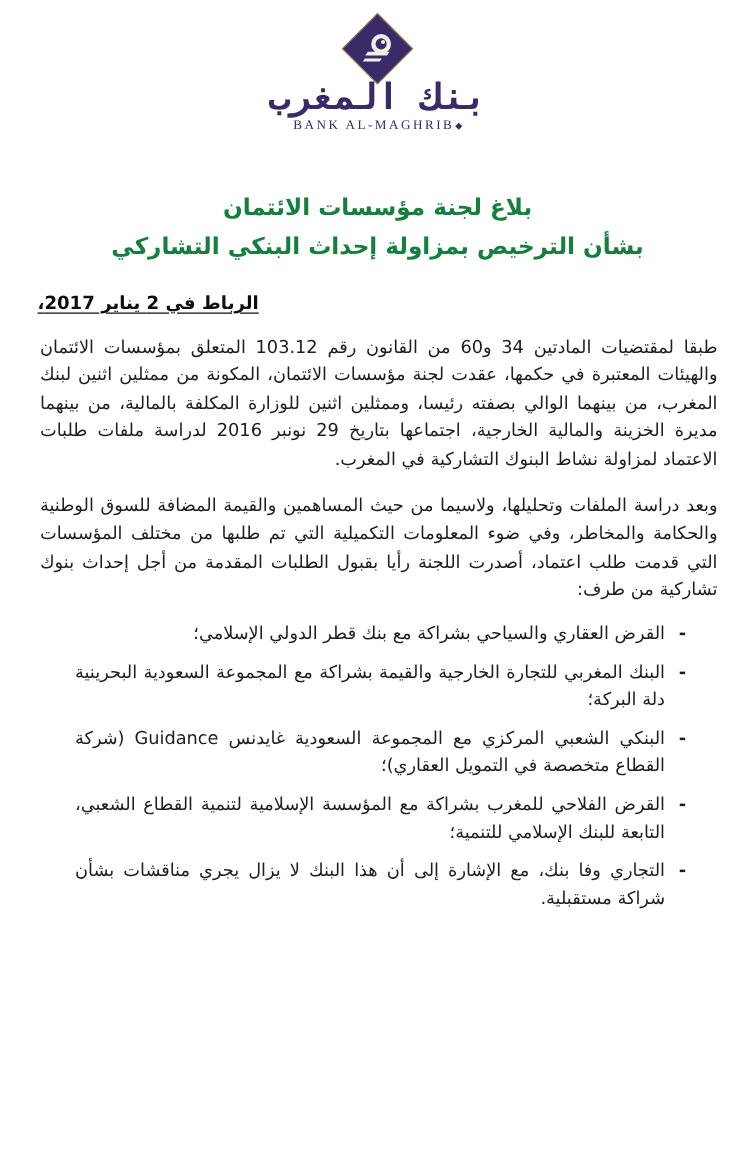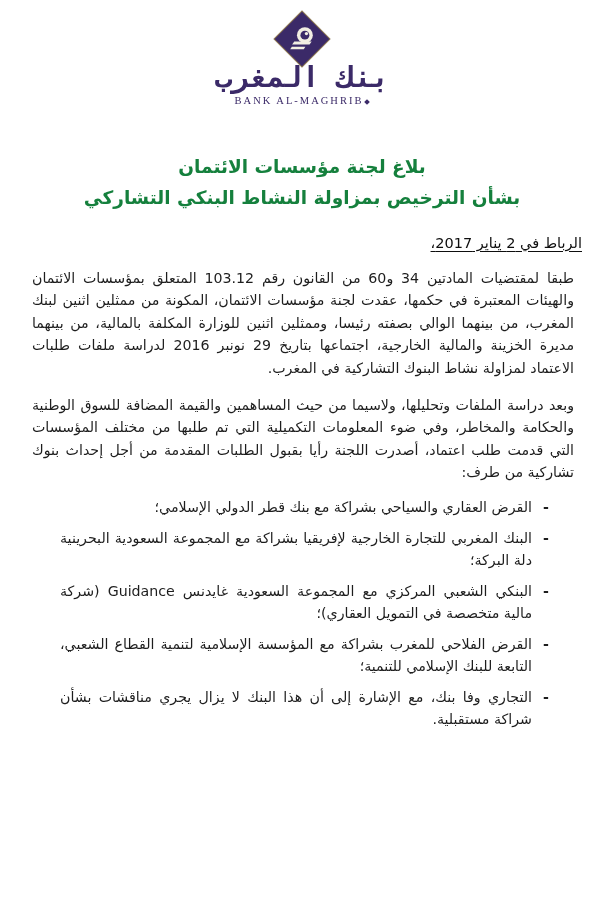--- a/index.html
+++ b/index.html
@@ -60,22 +60,22 @@
     margin-top: 44px;
     text-align: center;
     font-weight: bold;
     font-size: 18.5px;
     line-height: 31px;
     color: #15803d;
   }
   
   .dateline {
     margin: 22px 22px 0 30px;
-    text-align: right;
-    font-weight: normal;
+    text-align: left;
+    font-weight: bold;
     font-size: 14.5px;
     color: #0e0e0e;
   }
   .dateline span {
     text-decoration: underline;
     text-underline-offset: 3px;
   }
   
   .para {
     margin: 15px 30px 0 32px;
@@ -129,43 +129,43 @@
       </svg>
     </span>
     <span class="logo-calligraphy">بنك المغرب</span>
     <span class="logo-latin">
       <span>BANK AL-MAGHRIB</span><span class="latin-mark"></span>
     </span>
   </div>
 
   <div class="doc-title">
     <div>بلاغ لجنة مؤسسات الائتمان</div>
-    <div>بشأن الترخيص بمزاولة النشاط البنكي التشاركي</div>
+    <div>بشأن الترخيص بمزاولة إحداث البنكي التشاركي</div>
   </div>
 
   <div class="dateline">
     <span>الرباط في 2 يناير 2017،</span>
   </div>
 
   <p class="para first">طبقا لمقتضيات المادتين 34 و60 من القانون رقم 103.12 المتعلق بمؤسسات الائتمان والهيئات المعتبرة في حكمها، عقدت لجنة مؤسسات الائتمان، المكونة من ممثلين اثنين لبنك المغرب، من بينهما الوالي بصفته رئيسا، وممثلين اثنين للوزارة المكلفة بالمالية، من بينهما مديرة الخزينة والمالية الخارجية، اجتماعها بتاريخ 29 نونبر 2016 لدراسة ملفات طلبات الاعتماد لمزاولة نشاط البنوك التشاركية في المغرب.</p>
 
   <p class="para">وبعد دراسة الملفات وتحليلها، ولاسيما من حيث المساهمين والقيمة المضافة للسوق الوطنية والحكامة والمخاطر، وفي ضوء المعلومات التكميلية التي تم طلبها من مختلف المؤسسات التي قدمت طلب اعتماد، أصدرت اللجنة رأيا بقبول الطلبات المقدمة من أجل إحداث بنوك تشاركية من طرف:</p>
 
   <ul class="bank-list">
     <li>
       <span class="marker">-</span>
       <span class="item-text">القرض العقاري والسياحي بشراكة مع بنك قطر الدولي الإسلامي؛</span>
     </li>
     <li>
       <span class="marker">-</span>
-      <span class="item-text">البنك المغربي للتجارة الخارجية لإفريقيا بشراكة مع المجموعة السعودية البحرينية دلة البركة؛</span>
+      <span class="item-text">البنك المغربي للتجارة الخارجية والقيمة بشراكة مع المجموعة السعودية البحرينية دلة البركة؛</span>
     </li>
     <li>
       <span class="marker">-</span>
-      <span class="item-text">البنكي الشعبي المركزي مع المجموعة السعودية غايدنس Guidance (شركة مالية متخصصة في التمويل العقاري)؛</span>
+      <span class="item-text">البنكي الشعبي المركزي مع المجموعة السعودية غايدنس Guidance (شركة القطاع متخصصة في التمويل العقاري)؛</span>
     </li>
     <li>
       <span class="marker">-</span>
       <span class="item-text">القرض الفلاحي للمغرب بشراكة مع المؤسسة الإسلامية لتنمية القطاع الشعبي، التابعة للبنك الإسلامي للتنمية؛</span>
     </li>
     <li>
       <span class="marker">-</span>
       <span class="item-text">التجاري وفا بنك، مع الإشارة إلى أن هذا البنك لا يزال يجري مناقشات بشأن شراكة مستقبلية.</span>
     </li>
   </ul>

